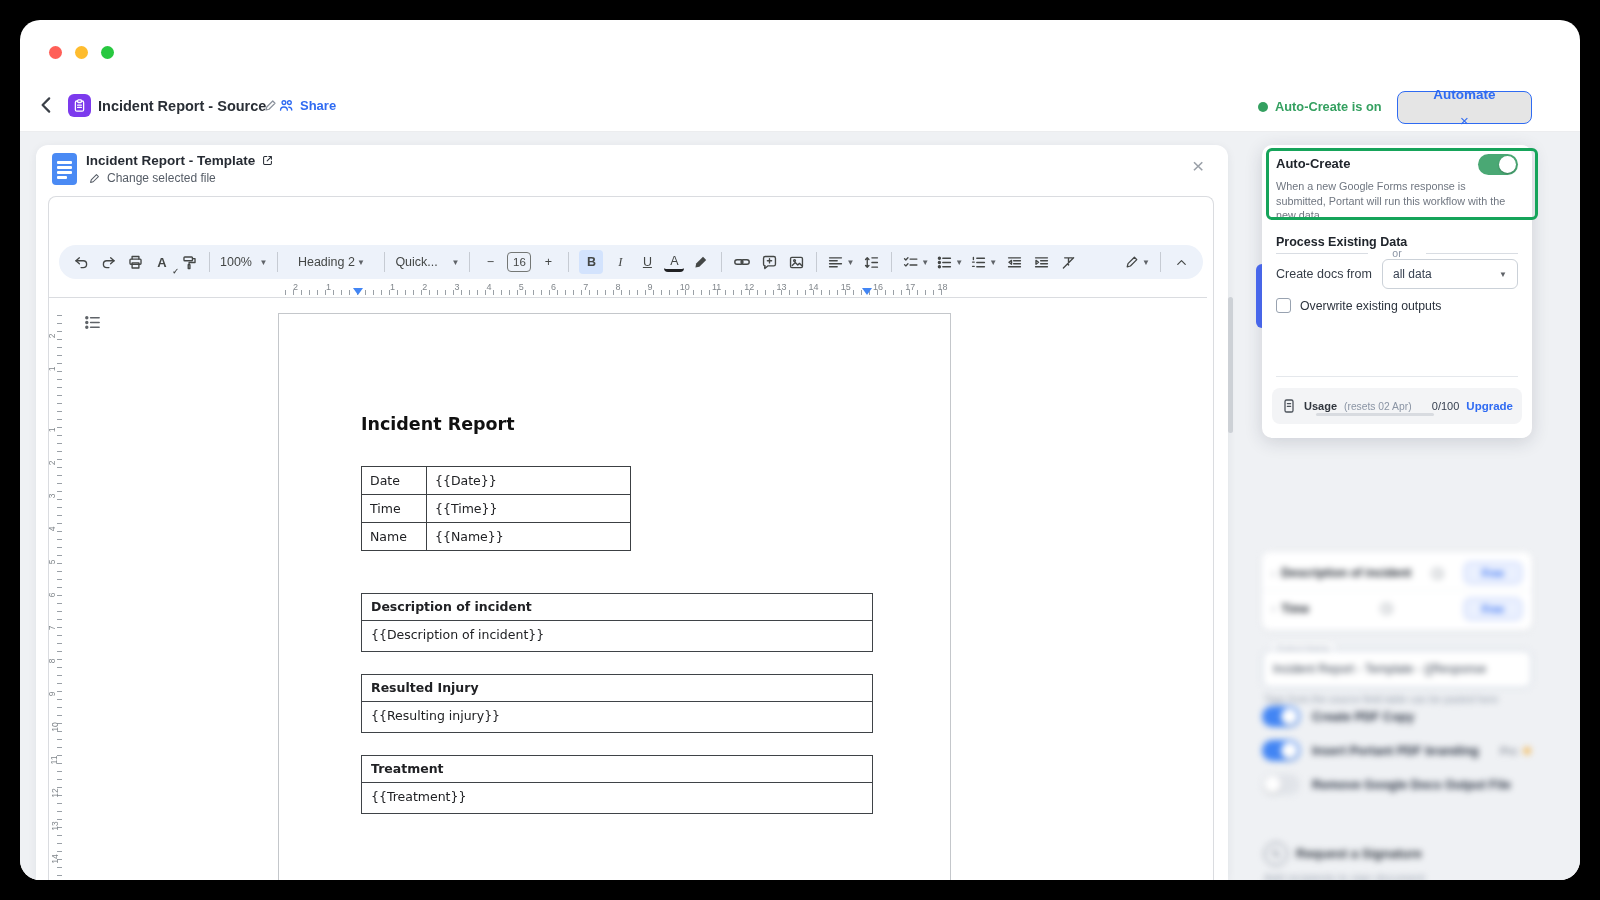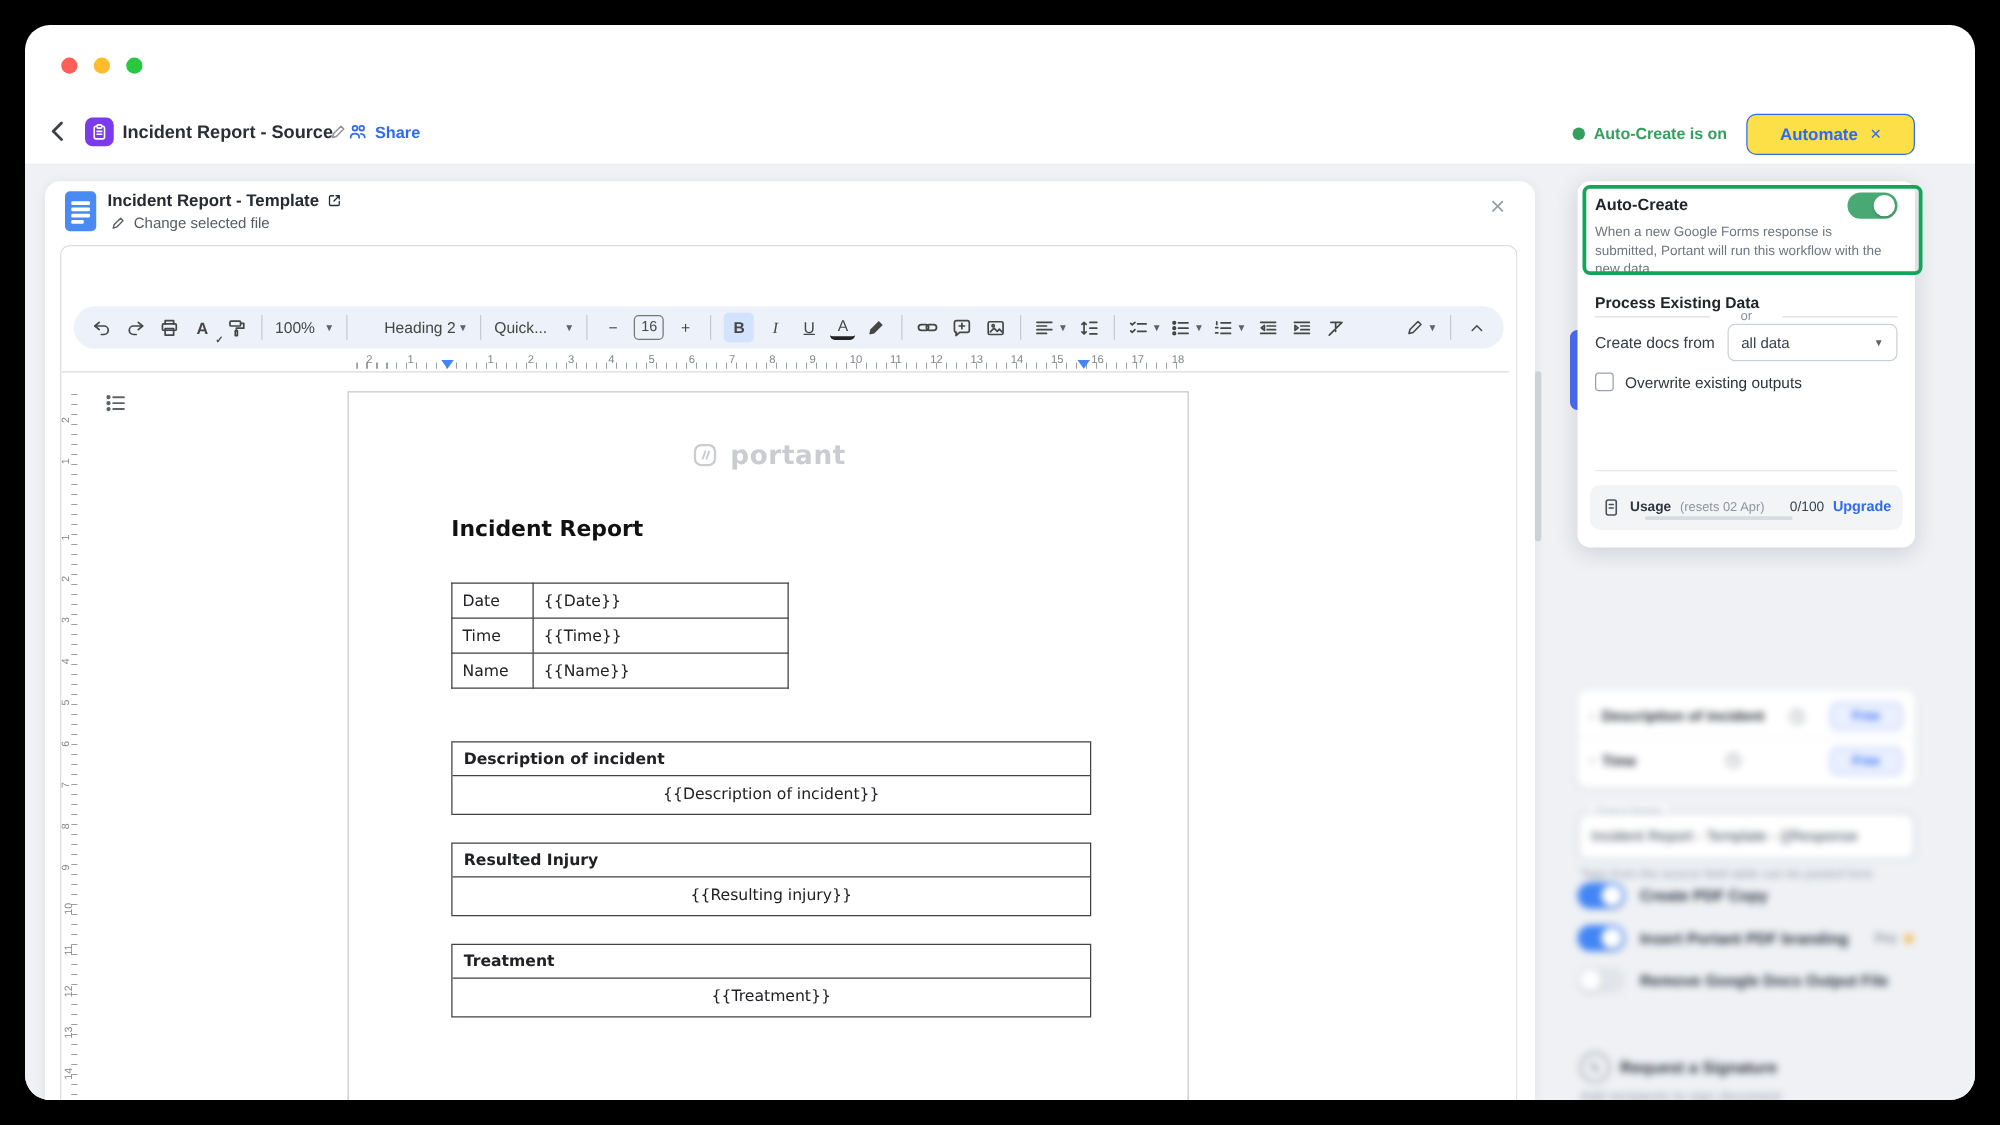--- a/index.html
+++ b/index.html
@@ -12,21 +12,21 @@
   .back { position:absolute; left:16px; top:14px; width:24px; height:24px; color:#3b4048; cursor:pointer; }
   .clip-sq { position:absolute; left:48px; top:14px; width:23px; height:23px; border-radius:6px; background:#7c3aed; display:flex; align-items:center; justify-content:center; }
   .wtitle { position:absolute; left:78px; top:18px; font-size:14.5px; font-weight:700; color:#2a2f36; }
   .pencil-sm { position:absolute; top:18px; width:15px; height:15px; color:#8b929c; }
   .share-wrap { position:absolute; left:258px; top:17px; display:flex; align-items:center; gap:5px; color:#2f6bf2; font-size:13px; font-weight:700; cursor:pointer; }
   .midicons { position:absolute; left:0; right:0; top:60px; height:52px; display:flex; align-items:center; justify-content:center; gap:28px; pointer-events:none; }
   .midbtn { width:56px; height:38px; border-radius:10px; display:flex; align-items:center; justify-content:center; pointer-events:auto; cursor:pointer; }
   .midbtn.active { background:#e9f0fd; }
   .status { position:absolute; left:1238px; top:19px; display:flex; align-items:center; gap:7px; font-size:12.8px; font-weight:700; color:#34a060; }
   .status .gdot { width:10px; height:10px; border-radius:50%; background:#34a060; }
-  .automate-btn { position:absolute; left:1377px; top:11px; width:135px; height:33px; border:1.5px solid #2f6bf2; border-radius:8px; background:#fde047; color:#2f6bf2; font-weight:700; font-size:13.5px; display:flex; align-items:center; justify-content:center; gap:10px; cursor:pointer; }
+  .automate-btn { position:absolute; left:1377px; top:11px; width:135px; height:33px; border:1.5px solid #2f6bf2; border-radius:8px; background:#e5e5e5; color:#2f6bf2; font-weight:700; font-size:13.5px; display:flex; align-items:center; justify-content:center; gap:10px; cursor:pointer;flex-direction:column; }
 
   .main { position:absolute; left:0; right:0; top:112px; bottom:0; background:#eff1f4; }
 
   
   .docpanel { position:absolute; left:16px; top:13px; width:1192px; bottom:0; background:#fff; border-radius:12px 12px 0 0; box-shadow:0 2px 10px rgba(30,40,60,.07); }
   .gdoc-ic { position:absolute; left:16px; top:8px; width:25px; height:32px; background:#4a8af4; border-radius:4px; }
   .gdoc-ic i { position:absolute; left:5px; right:5px; height:2.5px; background:#fff; border-radius:1px; }
   .ptitle { position:absolute; left:50px; top:8px; font-size:13.5px; font-weight:700; color:#262b33; display:flex; gap:6px; align-items:center; }
   .psub { position:absolute; left:52px; top:26px; font-size:12px; color:#555c66; display:flex; gap:6px; align-items:center; cursor:pointer; }
   .pclose { position:absolute; left:1156px; top:10px; font-size:21px; color:#9aa0a8; cursor:pointer; line-height:1; }
@@ -61,21 +61,21 @@
   .page { position:absolute; left:229px; top:116px; width:673px; bottom:-2px; background:#fff; border:1px solid #c4c7cb; font-family:"DejaVu Sans", sans-serif; color:#202124; }
   .plogo { position:absolute; left:0; right:0; top:38px; display:flex; align-items:center; justify-content:center; gap:8px; color:#c9ccd0; }
   .plogo .txt { font-size:21px; font-weight:600; letter-spacing:.5px; }
   .dheading { position:absolute; left:82px; top:100px; font-size:17.5px; font-weight:700; color:#111; }
   .infotable { position:absolute; left:82px; top:152px; border-collapse:collapse; font-size:12.5px; }
   .infotable td { border:1px solid #3c4043; height:28px; padding:0 8px; }
   .infotable td.lbl { width:65px; }
   .infotable td.val { width:204px; }
   .sect { position:absolute; left:82px; width:512px; border:1.5px solid #3f4347; font-size:12.5px; background:#fff; }
   .sect .shead { border-bottom:1.5px solid #3f4347; font-weight:700; padding:5px 9px; height:27px; }
-  .sect .sval { padding:6px 9px; height:30px;text-align:center; }
+  .sect .sval { padding:6px 9px; height:30px; }
 
   .panel-scroll { position:absolute; left:1208px; top:165px; width:5px; height:136px; background:#cdd1d6; border-radius:3px; }
 
   
   .blue-sliver { position:absolute; left:1236px; top:132px; width:14px; height:64px; background:#4b6bf5; border-radius:6px; }
   .popover { position:absolute; left:1242px; top:13px; width:270px; height:293px; background:#fff; border-radius:10px; box-shadow:0 4px 18px rgba(30,40,60,.16); z-index:5; }
   .green-box { position:absolute; left:1246px; top:16px; width:272px; height:72px; border:3px solid #16a45a; border-radius:6px; z-index:9; pointer-events:none; }
   .ac-title { position:absolute; left:14px; top:11px; font-size:13px; font-weight:700; color:#20252c; }
   .switch { border-radius:11px; position:relative; cursor:pointer; }
   .switch::after { content:""; position:absolute; width:17px; height:17px; border-radius:50%; background:#fff; top:2px; box-shadow:0 1px 2px rgba(0,0,0,.25); }
@@ -235,21 +235,21 @@
           <span class="tbtn">
               <svg class="ic" width="17" height="17" viewBox="0 0 20 20">
                 <rect x="3.5" y="3.5" width="10" height="4.5" rx="1"></rect>
                 <path d="M13.5 5.5 h3 v4.5 h-7 v2.5"></path>
                 <rect x="8.5" y="12.5" width="2" height="4.5"></rect>
               </svg>
             </span>
           <span class="tsep"></span>
           <span class="tbtn"><span>100%</span>&nbsp;<span class="caret">▼</span></span>
           <span class="tsep"></span>
-          <span class="tbtn" style="min-width:86px;justify-content:flex-end">
+          <span class="tbtn" style="min-width:86px;justify-content:center">
               <span>Heading 2</span>
               <span class="caret">▼</span>
             </span>
           <span class="tsep"></span>
           <span class="tbtn" style="min-width:64px;justify-content:space-between">
               <span>Quick...</span>
               <span class="caret">▼</span>
             </span>
           <span class="tsep"></span>
           <span class="tbtn">−</span>
@@ -397,27 +397,20 @@
         <span class="outline-ic">
           <svg class="ic" width="19" height="19" viewBox="0 0 20 20" style="stroke:#5f6368">
               <circle cx="4" cy="5" r="1" style="fill:#5f6368"></circle>
               <circle cx="4" cy="10" r="1" style="fill:#5f6368"></circle>
               <circle cx="4" cy="15" r="1" style="fill:#5f6368"></circle>
               <path d="M8 5h9 M8 10h9 M8 15h9"></path>
             </svg>
         </span>
 
         <div class="page">
-          <div class="plogo">
-            <svg width="24" height="24" viewBox="0 0 24 24" style="stroke:#c9ccd0;fill:none;stroke-width:1.8;stroke-linejoin:round">
-                <rect x="4" y="4" width="16" height="16" rx="5"></rect>
-                <path d="M10 15.5 l2.5-7 M13 15.5 l2.5-7" style="stroke-width:1.5"></path>
-              </svg>
-            <span class="txt">portant</span>
-          </div>
           <div class="dheading">Incident Report</div>
 
           <table class="infotable">
             <tbody>
                 <tr>
                   <td class="lbl">Date</td>
                   <td class="val">{{Date}}</td>
                 </tr>
             <tr>
                   <td class="lbl">Time</td>

